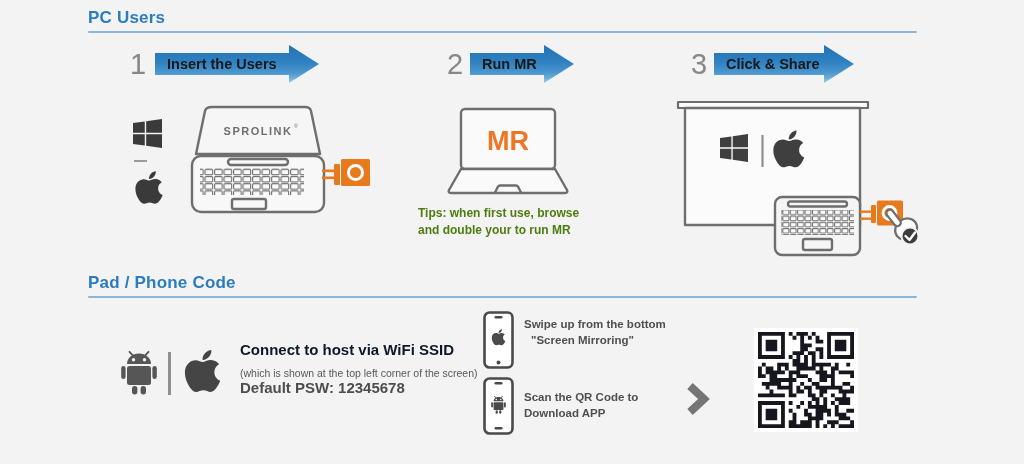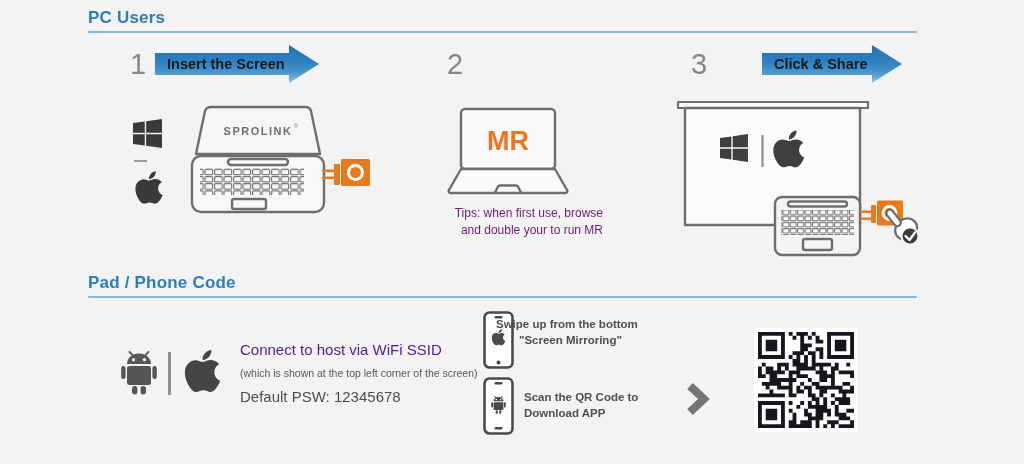--- a/index.html
+++ b/index.html
@@ -6,45 +6,48 @@
   body{background:#f3f3f3;font-family:"Liberation Sans",sans-serif;}
   .stage{position:relative;width:1024px;height:464px;background:#f3f3f3;overflow:hidden;}
   .abs{position:absolute;}
   .sec-title{font-size:17px;font-weight:bold;color:#2b7dc0;letter-spacing:.2px;}
   .rule{height:2px;background:#88b7db;border-radius:1px;}
   .step-num{font-size:29px;color:#878787;line-height:38px;}
   .arrow{height:38px;display:flex;align-items:center;box-sizing:border-box;padding-left:12px;
     background:linear-gradient(180deg,#2371b3 0%,#2f81c2 45%,#4a96cd 72%,#6fb0dc 88%,#a3cdea 100%);
     clip-path:polygon(0 8px,calc(100% - 30px) 8px,calc(100% - 30px) 0,100% 50%,calc(100% - 30px) 100%,calc(100% - 30px) calc(100% - 8px),0 calc(100% - 8px));}
   .arrow span{font-size:14.5px;font-weight:bold;color:#181818;white-space:nowrap;}
-  .tips{width:185px;text-align:right;font-size:12px;font-weight:400;color:#701a75;line-height:16.5px;}
-  .connect-title{font-size:15px;font-weight:normal;color:#4c1d95;}
+  .tips{width:185px;text-align:left;font-size:12px;font-weight:700;color:#4d7c0f;line-height:16.5px;}
+  .connect-title{font-size:15px;font-weight:bold;color:#0f172a;}
   .connect-sub{font-size:10.5px;color:#585858;margin-top:9px;}
-  .psw{font-size:15px;font-weight:normal;color:#4d4d4d;margin-top:9px;}
+  .psw{font-size:15px;font-weight:bold;color:#4d4d4d;}
   .phone-text{font-size:11.5px;color:#4f4f4f;line-height:16px;font-weight:600;}
   .indent{padding-left:7px;}
   svg{display:block;}
 </style>
 </head>
 <body>
 
 <div class="stage">
 
   <div class="abs sec-title" style="left:88px;top:8px;">PC Users</div>
   <div class="abs rule" style="left:88px;top:31px;width:829px;"></div>
 
   <div class="abs step-num" style="left:130px;top:45px;">1</div>
   <div class="abs arrow" style="left:155px;top:45px;width:164px;">
-    <span>Insert the Screen</span>
+    <span>Insert the Users</span>
   </div>
 
   <div class="abs step-num" style="left:447px;top:45px;">2</div>
+  <div class="abs arrow" style="left:470px;top:45px;width:104px;">
+    <span>Run MR</span>
+  </div>
 
   <div class="abs step-num" style="left:691px;top:45px;">3</div>
-  <div class="abs arrow" style="left:714px;top:45px;width:140px;margin-left:48px;">
+  <div class="abs arrow" style="left:714px;top:45px;width:140px;">
     <span>Click &amp; Share</span>
   </div>
 
   <svg class="abs" style="left:133px;top:119px;" width="29" height="29" viewBox="0 0 88 88">
     <g fill="#3a3a3a">
       <polygon points="0,12.4 35.7,7.6 35.7,42 0,42"></polygon>
       <polygon points="40,7 88,0 88,42 40,42"></polygon>
       <polygon points="0,46 35.7,46 35.7,80.4 0,75.6"></polygon>
       <polygon points="40,46 88,46 88,88 40,81"></polygon>
     </g>
@@ -165,21 +168,21 @@
   </div>
 
   <svg class="abs" style="left:483px;top:311px;" width="31" height="58" viewBox="0 0 31 58">
     <rect x="1.5" y="1.5" width="28" height="55" rx="5" fill="#ffffff" stroke="#4a4a4a" stroke-width="2.6"></rect>
     <rect x="11.5" y="5" width="8" height="2.6" rx="1.3" fill="#4a4a4a"></rect>
     <circle cx="15.5" cy="51.5" r="2" fill="#4a4a4a"></circle>
     <g transform="translate(8.6,17) scale(0.036)">
       <path fill="#4a4a4a" d="M318.7 268.7c-.2-36.7 16.4-64.4 50-84.8-18.8-26.9-47.2-41.7-84.7-44.6-35.5-2.8-74.3 20.7-88.5 20.7-15 0-49.4-19.7-76.4-19.7C63.3 141.2 4 184.8 4 273.5q0 39.3 14.4 81.2c12.8 36.7 59 126.7 107.2 125.2 25.2-.6 43-17.9 75.8-17.9 31.8 0 48.3 17.9 76.4 17.9 48.6-.7 90.4-82.5 102.6-119.3-65.2-30.7-61.7-90-61.7-91.9zm-56.6-164.2c27.3-32.4 24.8-61.9 24-72.5-24.1 1.4-52 16.4-67.9 34.9-17.5 19.8-27.8 44.3-25.6 71.9 26.1 2 49.9-11.4 69.5-34.3z"></path>
     </g>
   </svg>
-  <div class="abs phone-text" style="left:496px;top:316px;text-align:center;">
+  <div class="abs phone-text" style="left:524px;top:316px;">
     <div>Swipe up from the bottom</div>
     <div class="indent">"Screen Mirroring"</div>
   </div>
 
   <svg class="abs" style="left:483px;top:377px;" width="31" height="58" viewBox="0 0 31 58">
     <rect x="1.5" y="1.5" width="28" height="55" rx="5" fill="#ffffff" stroke="#4a4a4a" stroke-width="2.6"></rect>
     <rect x="11.5" y="5" width="8" height="2.6" rx="1.3" fill="#4a4a4a"></rect>
     <rect x="11.5" y="50" width="8" height="2.6" rx="1.3" fill="#4a4a4a"></rect>
     <g transform="translate(7.3,19) scale(0.41)">
       <g fill="#4a4a4a">

